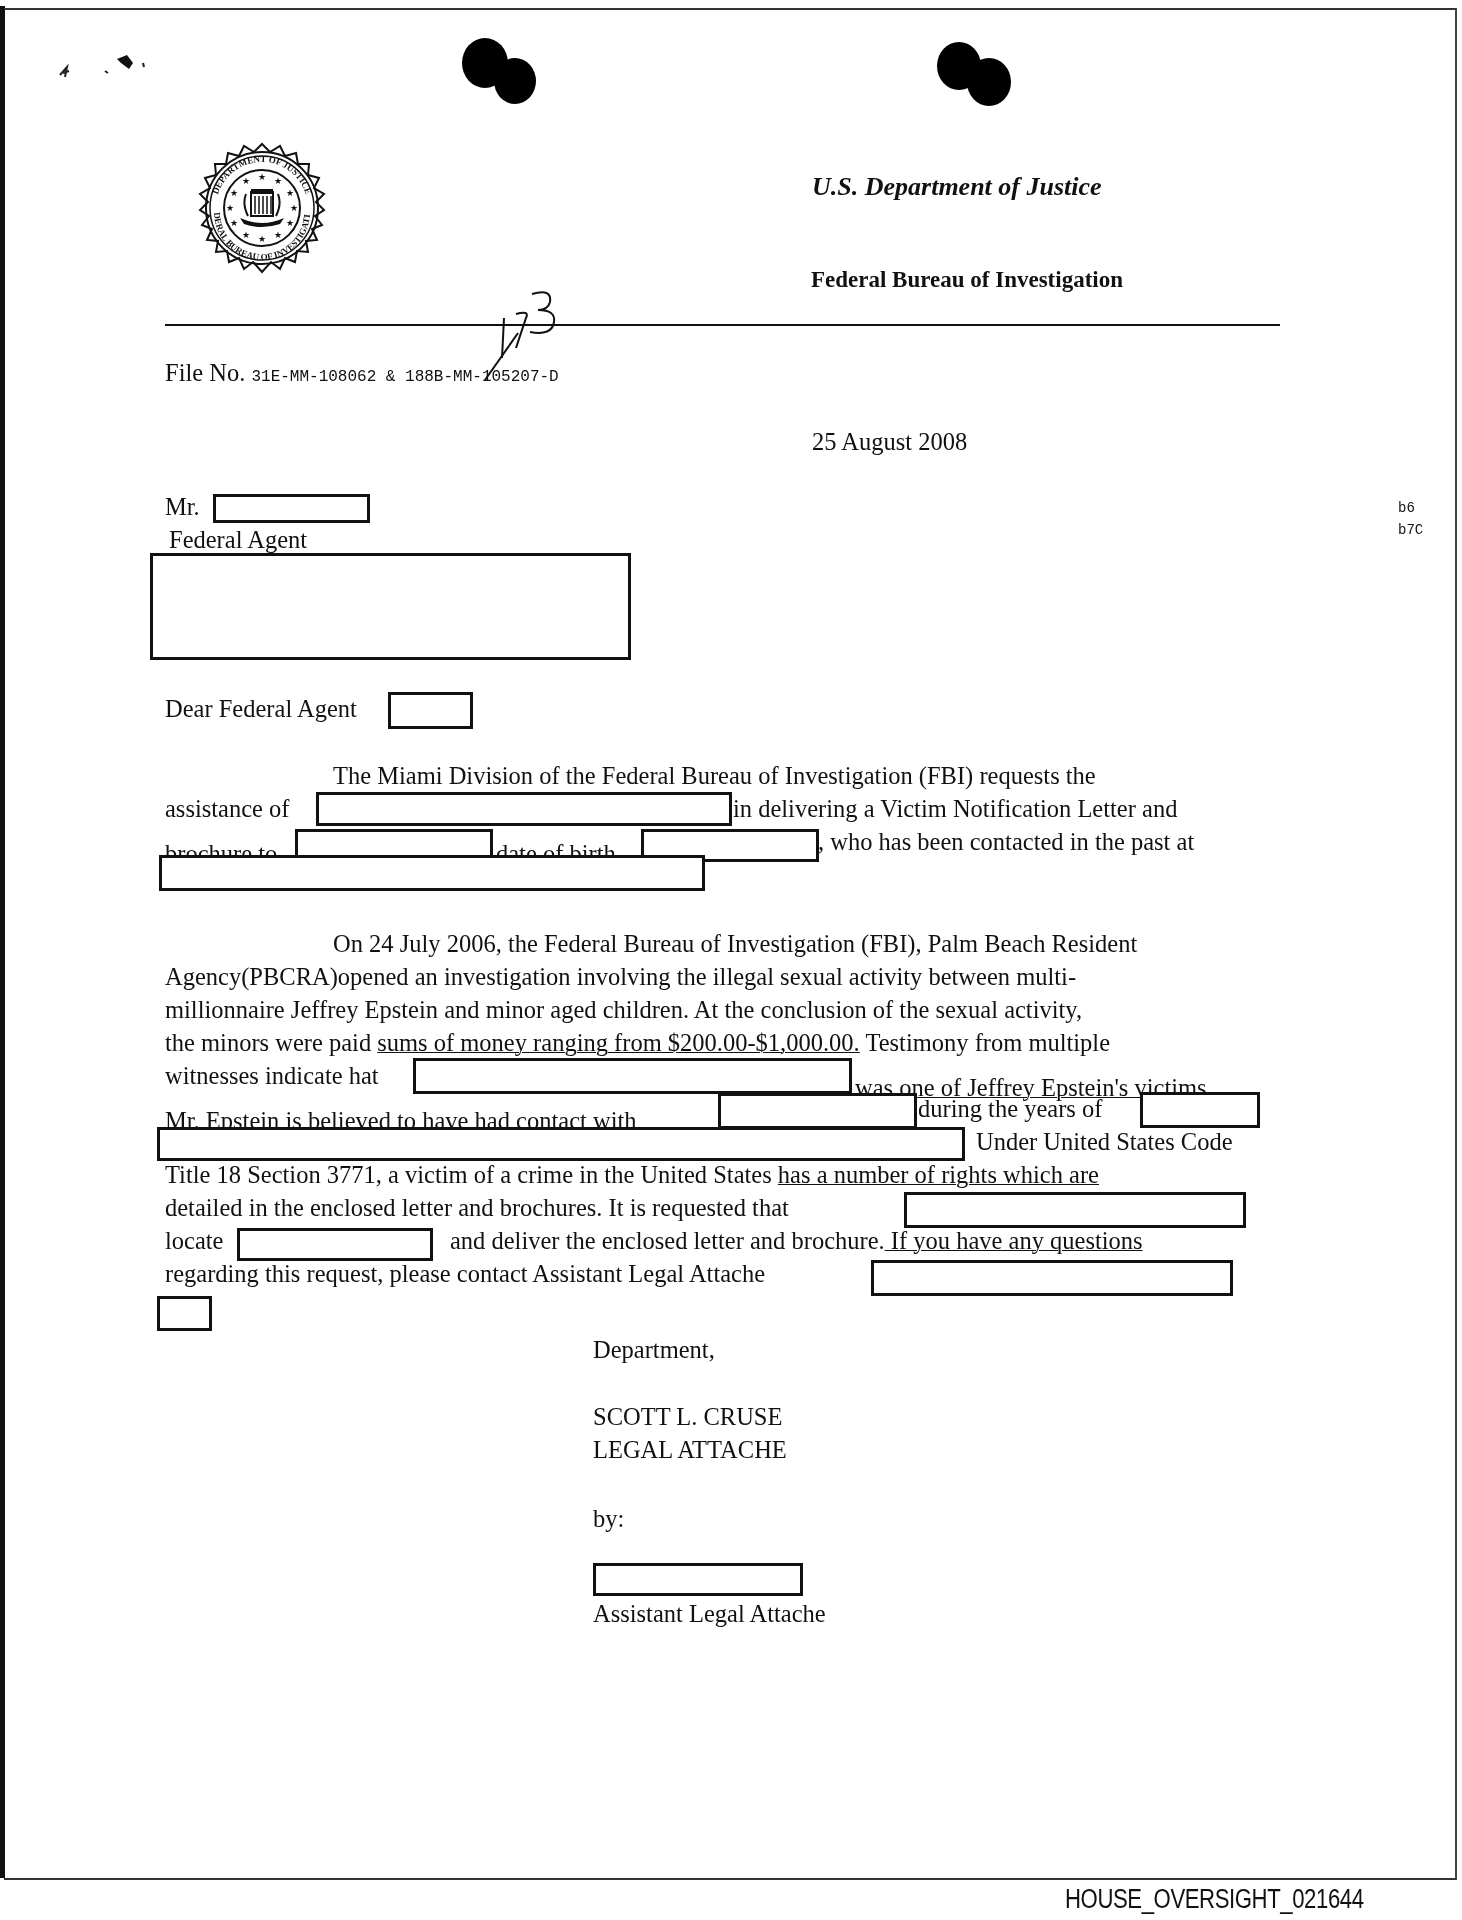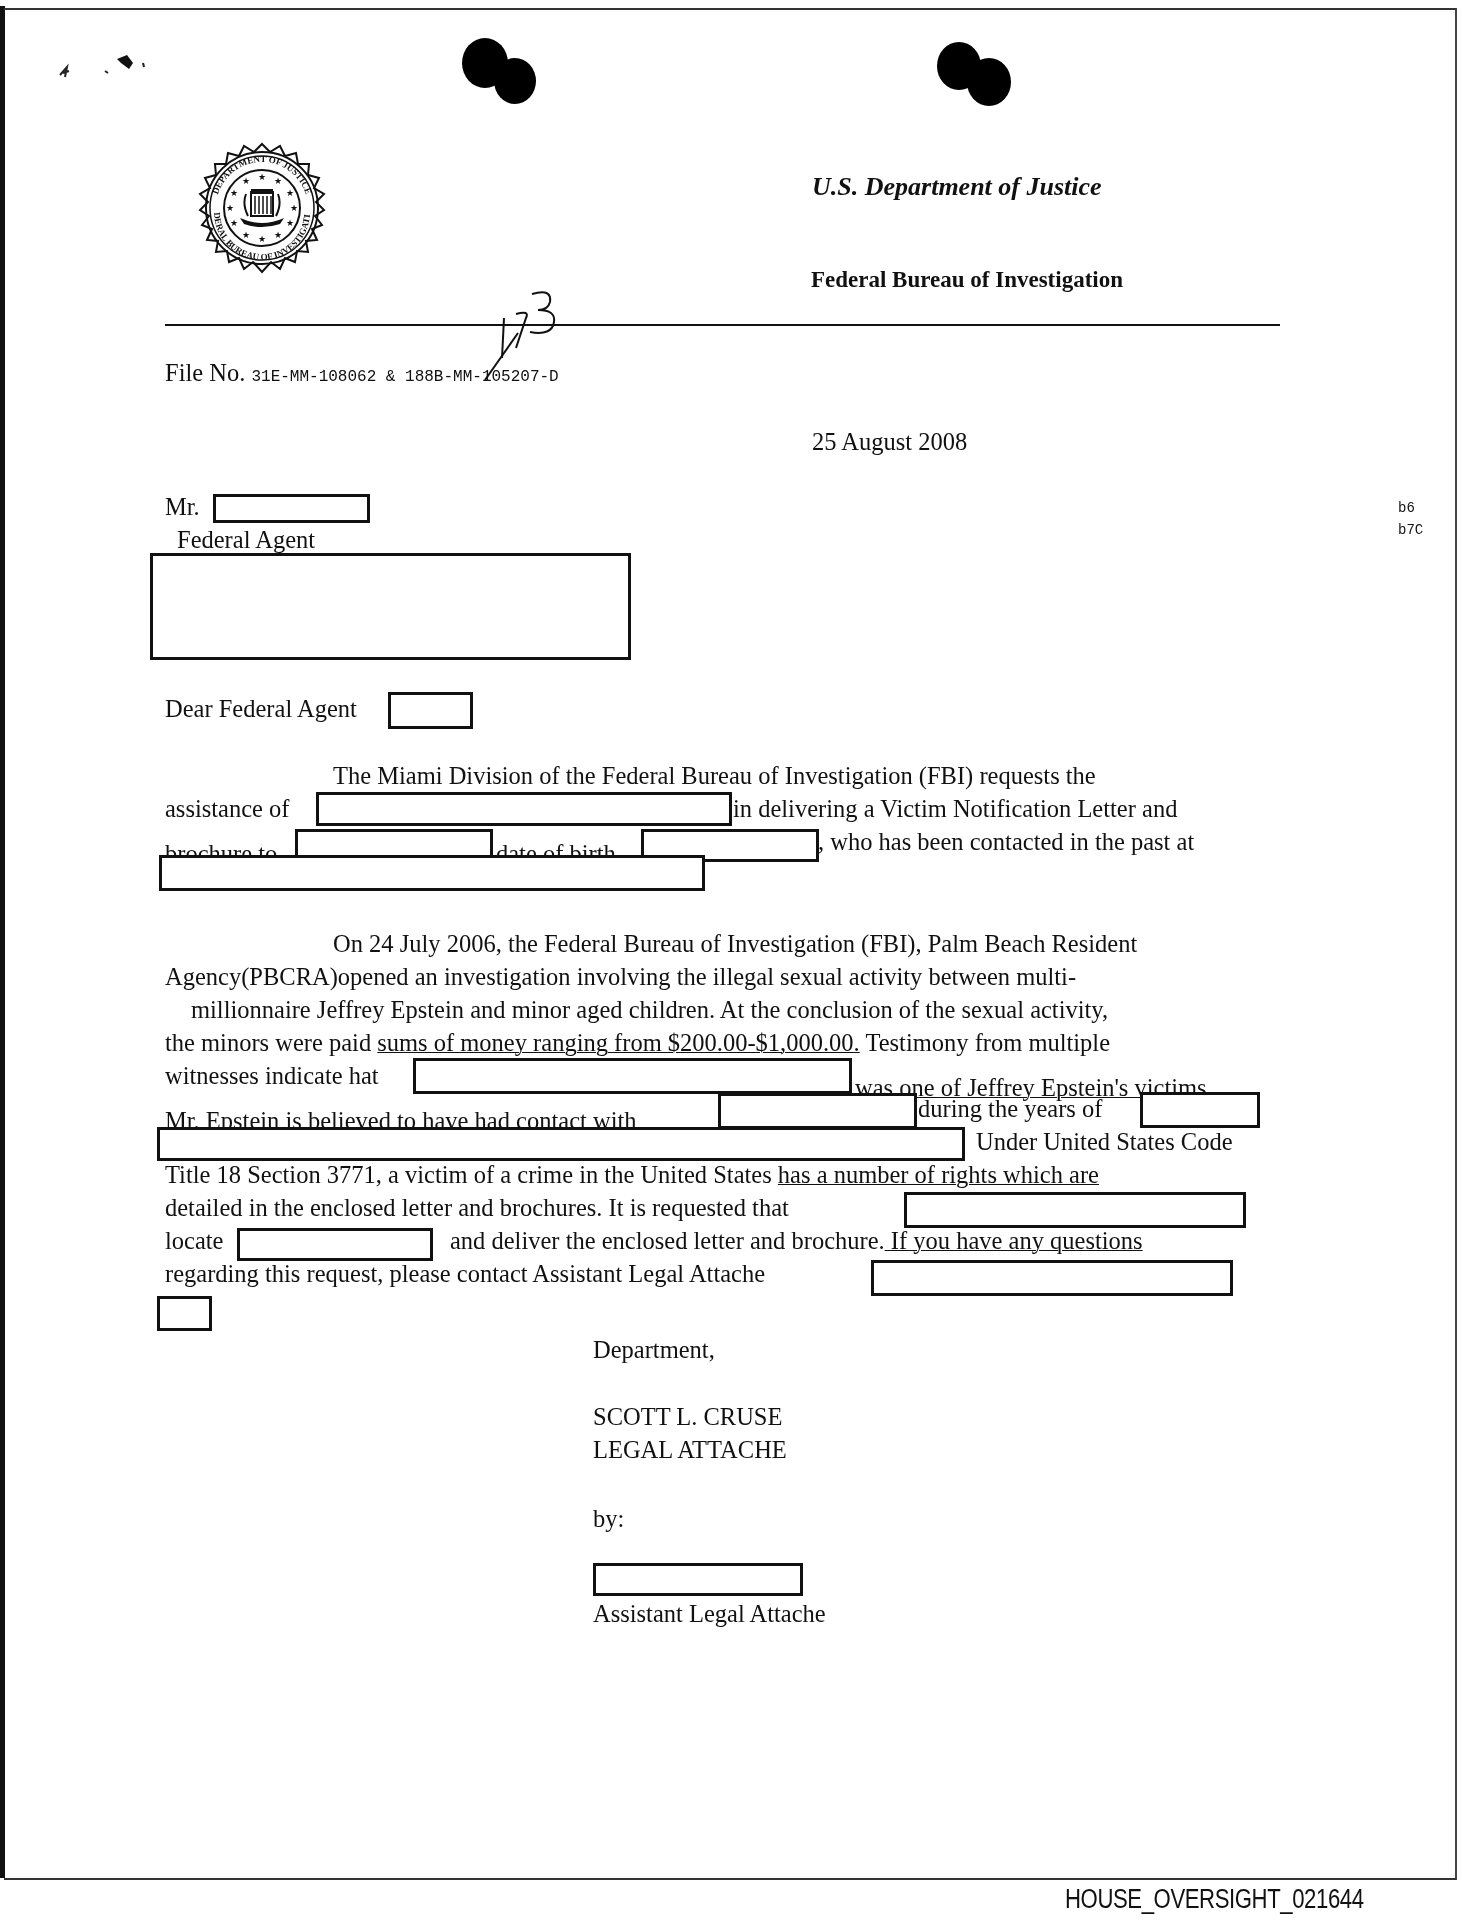--- a/index.html
+++ b/index.html
@@ -104,42 +104,42 @@
 
 <div class="abs body-text" style="left:812px;top:425px;">25 August 2008</div>
 
 <div class="abs exempt" style="left:1398px;top:497px;">
   <div>b6</div>
   <div>b7C</div>
 </div>
 
 <div class="abs body-text" style="left:165px;top:490px;">Mr.</div>
 <div class="redact" style="left:213px;top:494px;width:157px;height:29px;"></div>
-<div class="abs body-text" style="left:177px;top:523px;text-align:right;">Federal Agent</div>
+<div class="abs body-text" style="left:169px;top:523px;text-align:right;">Federal Agent</div>
 <div class="redact" style="left:150px;top:553px;width:481px;height:107px;"></div>
 
 <div class="abs body-text" style="left:165px;top:692px;">
   <span>Dear Federal Agent</span><span style="display:inline-block;width:86px;"></span><span>,</span>
 </div>
 <div class="redact" style="left:388px;top:692px;width:85px;height:37px;"></div>
 
 <div class="abs body-text" style="left:333px;top:759px;">The Miami Division of the Federal Bureau of Investigation (FBI) requests the</div>
 <div class="abs body-text" style="left:165px;top:792px;">assistance of</div>
 <div class="redact" style="left:316px;top:792px;width:416px;height:34px;"></div>
 <div class="abs body-text" style="left:733px;top:792px;">in delivering a Victim Notification Letter and</div>
 <div class="abs body-text ul" style="left:165px;top:825px;">brochure to</div>
 <div class="redact" style="left:295px;top:829px;width:198px;height:31px;"></div>
 <div class="abs body-text ul" style="left:496px;top:825px;">date of birth</div>
 <div class="redact" style="left:641px;top:829px;width:178px;height:33px;"></div>
 <div class="abs body-text" style="left:818px;top:825px;">, who has been contacted in the past at</div>
 <div class="redact" style="left:159px;top:855px;width:546px;height:36px;"></div>
 
 <div class="abs body-text" style="left:333px;top:927px;">On 24 July 2006, the Federal Bureau of Investigation (FBI), Palm Beach Resident</div>
 <div class="abs body-text" style="left:165px;top:960px;">Agency(PBCRA)opened an investigation involving the illegal sexual activity between multi-</div>
-<div class="abs body-text" style="left:165px;top:993px;margin-left:26px;">millionnaire Jeffrey Epstein and minor aged children.   At the conclusion of the sexual activity,</div>
+<div class="abs body-text" style="left:165px;top:993px;">millionnaire Jeffrey Epstein and minor aged children.   At the conclusion of the sexual activity,</div>
 <div class="abs body-text" style="left:165px;top:1026px;"><span>the minors were paid </span><span class="ul">sums of money ranging from $200.00-$1,000.00.</span><span>  Testimony from multiple</span></div>
 <div class="abs body-text" style="left:165px;top:1059px;">witnesses indicate hat</div>
 <div class="redact" style="left:413px;top:1058px;width:439px;height:36px;"></div>
 <div class="abs body-text ul" style="left:855px;top:1059px;">was one of Jeffrey Epstein's victims.</div>
 <div class="abs body-text ul" style="left:165px;top:1092px;">Mr. Epstein is believed to have had contact with</div>
 <div class="redact" style="left:718px;top:1093px;width:199px;height:36px;"></div>
 <div class="abs body-text" style="left:918px;top:1092px;">during the years of</div>
 <div class="redact" style="left:1140px;top:1092px;width:120px;height:36px;"></div>
 <div class="redact" style="left:157px;top:1127px;width:808px;height:34px;"></div>
 <div class="abs body-text" style="left:976px;top:1125px;">Under United States Code</div>

